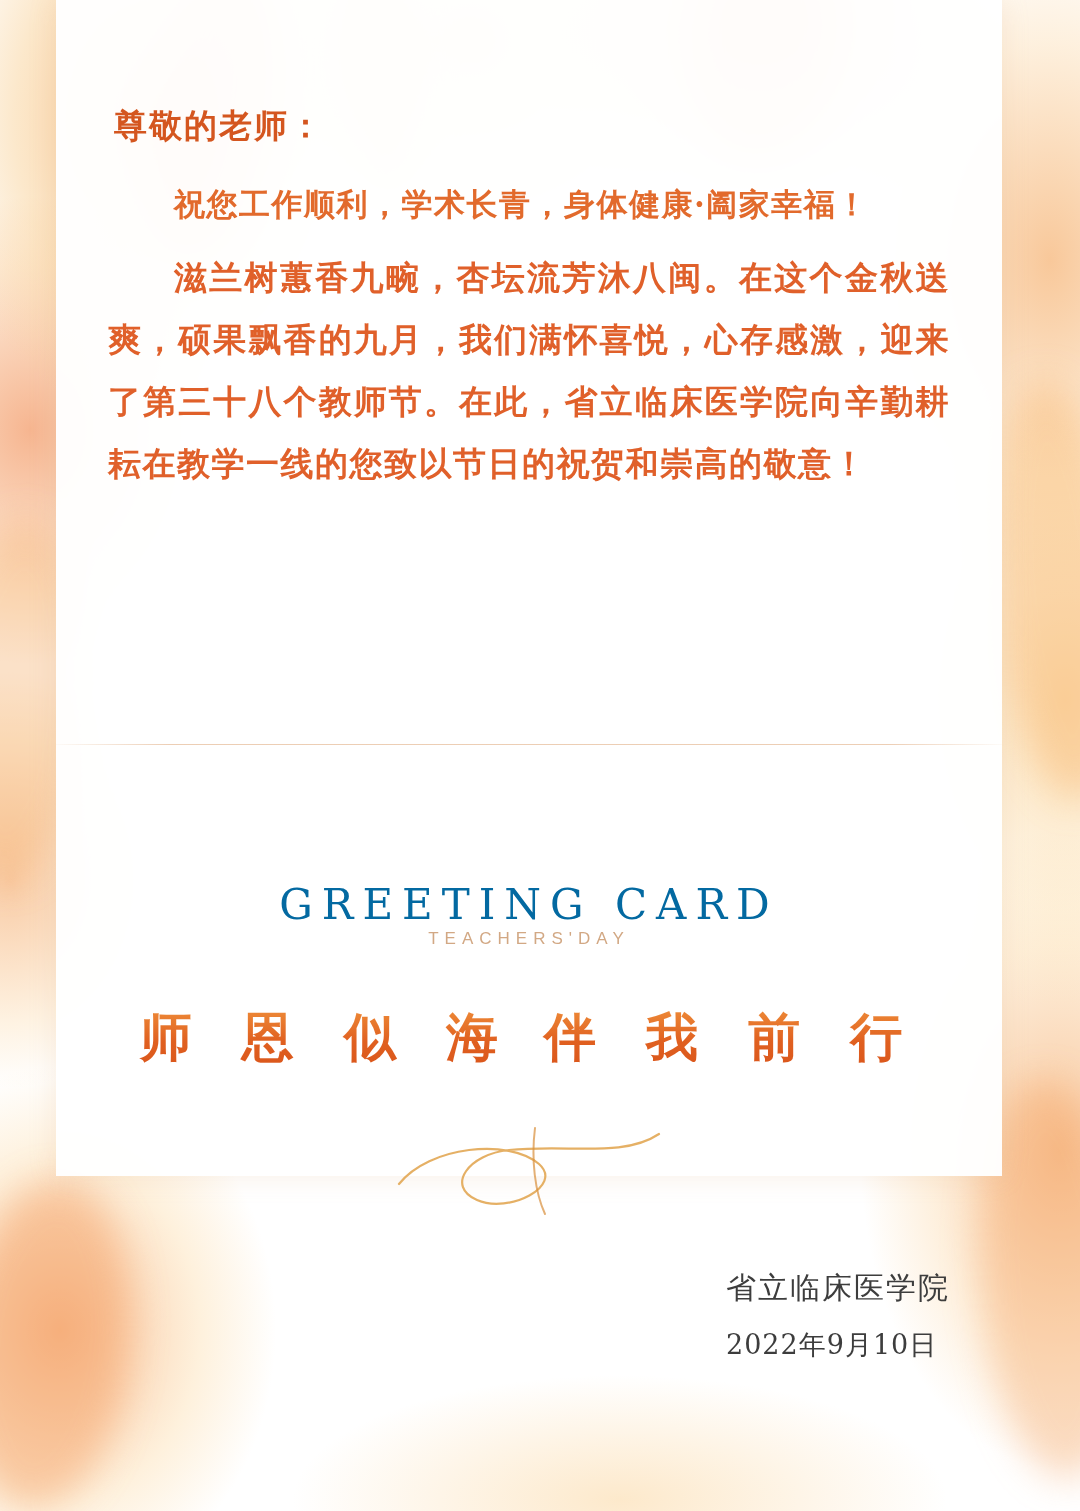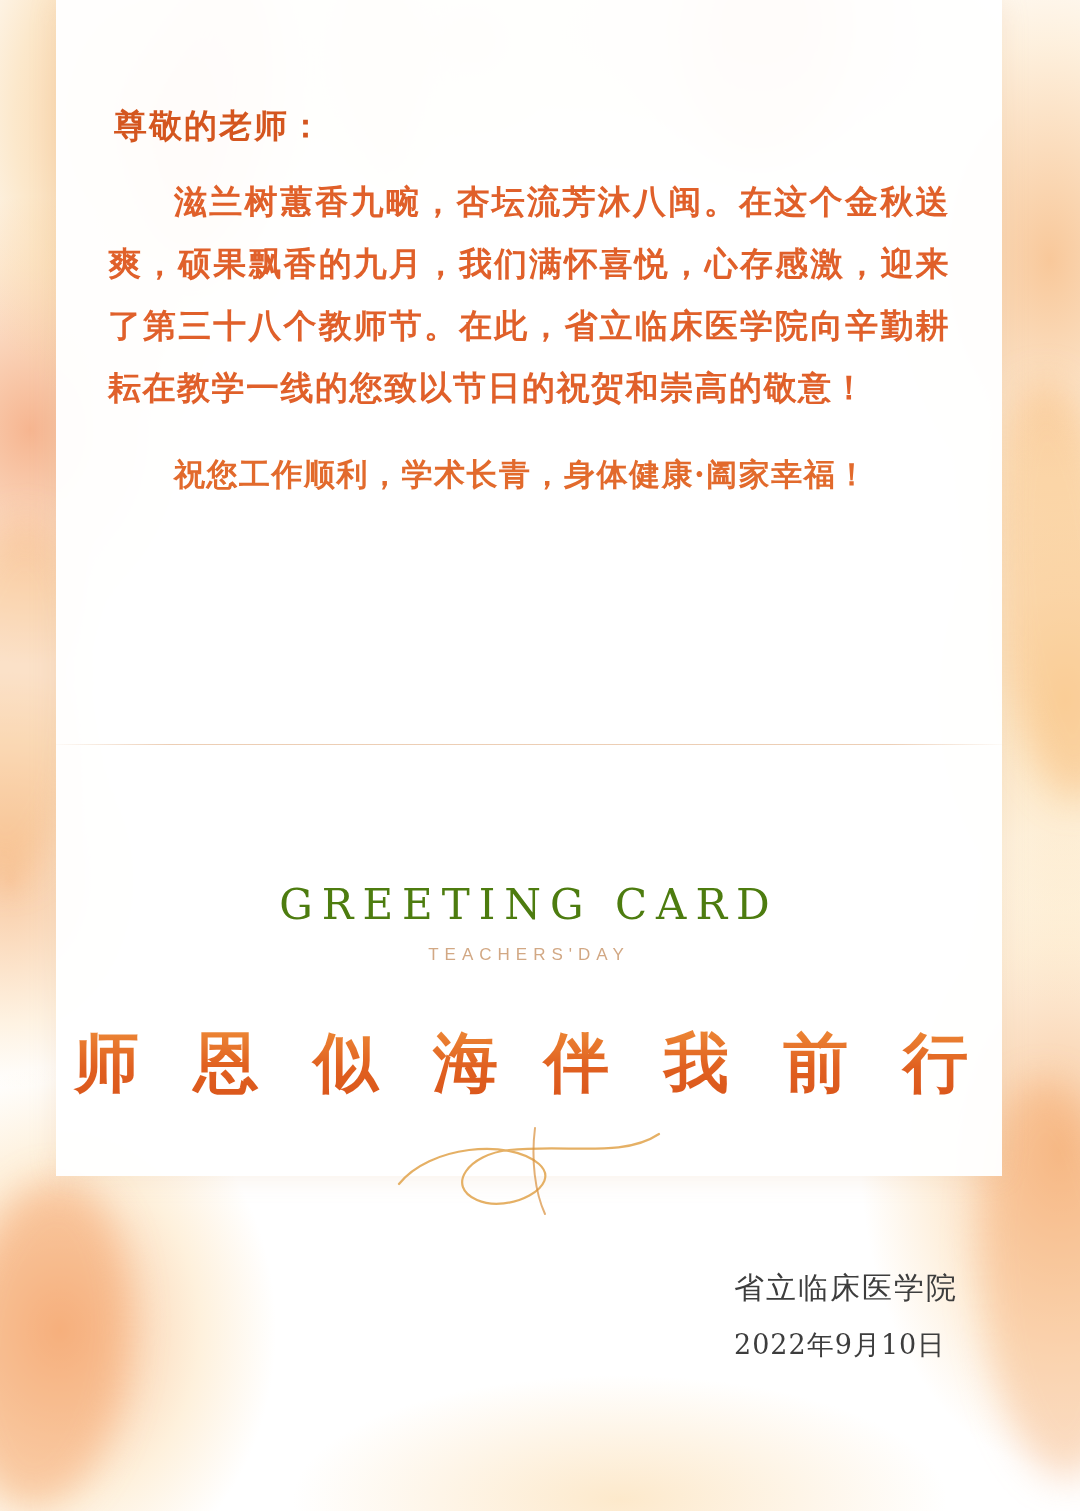--- a/index.html
+++ b/index.html
@@ -107,35 +107,34 @@
     position: absolute;
     left: 0;
     top: 880px;
     width: 946px;
     text-align: center;
   }
   .greeting-en {
     font-family: "DejaVu Serif", "Liberation Serif", serif;
     font-size: 42px;
     letter-spacing: 9px;
-    color: #4d7c0f;
+    color: #0369a1;
     font-weight: 400;
   }
   .greeting-sub {
-    margin-top: 16px;
     font-family: "Liberation Sans", sans-serif;
     font-size: 17px;
     letter-spacing: 6px;
     color: #d2a884;
   }
   .greeting-cn {
     position: relative;
     margin-top: 54px;
     font-family: "DejaVu Serif", "Liberation Serif", serif;
-    font-size: 65px;
+    font-size: 52px;
     font-weight: 700;
     letter-spacing: 16px;
     color: #e2671f;
     background: linear-gradient(180deg, #f0913b 0%, #e06020 55%, #d9541a 100%);
     -webkit-background-clip: text;
     background-clip: text;
     -webkit-text-fill-color: transparent;
   }
   .greeting-cn .gap { display: inline-block; width: 30px; }
   .greeting-tag {
@@ -152,21 +151,21 @@
     transform: translateX(-50%);
     top: 1110px;
     width: 340px;
     height: 120px;
     pointer-events: none;
   }
 
   
   .signature {
     position: absolute;
-    right: 44px;
+    right: 52px;
     top: 1268px;
     text-align: left;
     color: #4a4a4a;
   }
   .sig-org {
     font-family: "DejaVu Serif", "Liberation Serif", serif;
     font-size: 30px;
     letter-spacing: 2px;
     color: #3d3d3d;
     margin-bottom: 18px;
@@ -190,22 +189,22 @@
   <div class="bg-streak streak-f"></div>
   <div class="bg-streak streak-g"></div>
 </div>
 
 <div class="card-sheet">
 
   <div class="fold-line"></div>
 
   <div class="letter">
     <p class="salutation">尊敬的老师：</p>
+    <p class="para para-wish">祝您工作顺利，学术长青，身体健康·阖家幸福！</p>
     <p class="para">滋兰树蕙香九畹，杏坛流芳沐八闽。在这个金秋送爽，硕果飘香的九月，我们满怀喜悦，心存感激，迎来了第三十八个教师节。在此，省立临床医学院向辛勤耕耘在教学一线的您致以节日的祝贺和崇高的敬意！</p>
-    <p class="para para-wish">祝您工作顺利，学术长青，身体健康·阖家幸福！</p>
   </div>
 
   <div class="greeting-block">
     <div class="greeting-en">GREETING CARD</div>
     <div class="greeting-sub">TEACHERS'DAY</div>
     <div class="greeting-cn">
       <span>师 恩 似 海</span><span class="gap"></span><span>伴 我 前 行</span>
     </div>
   </div>
 

